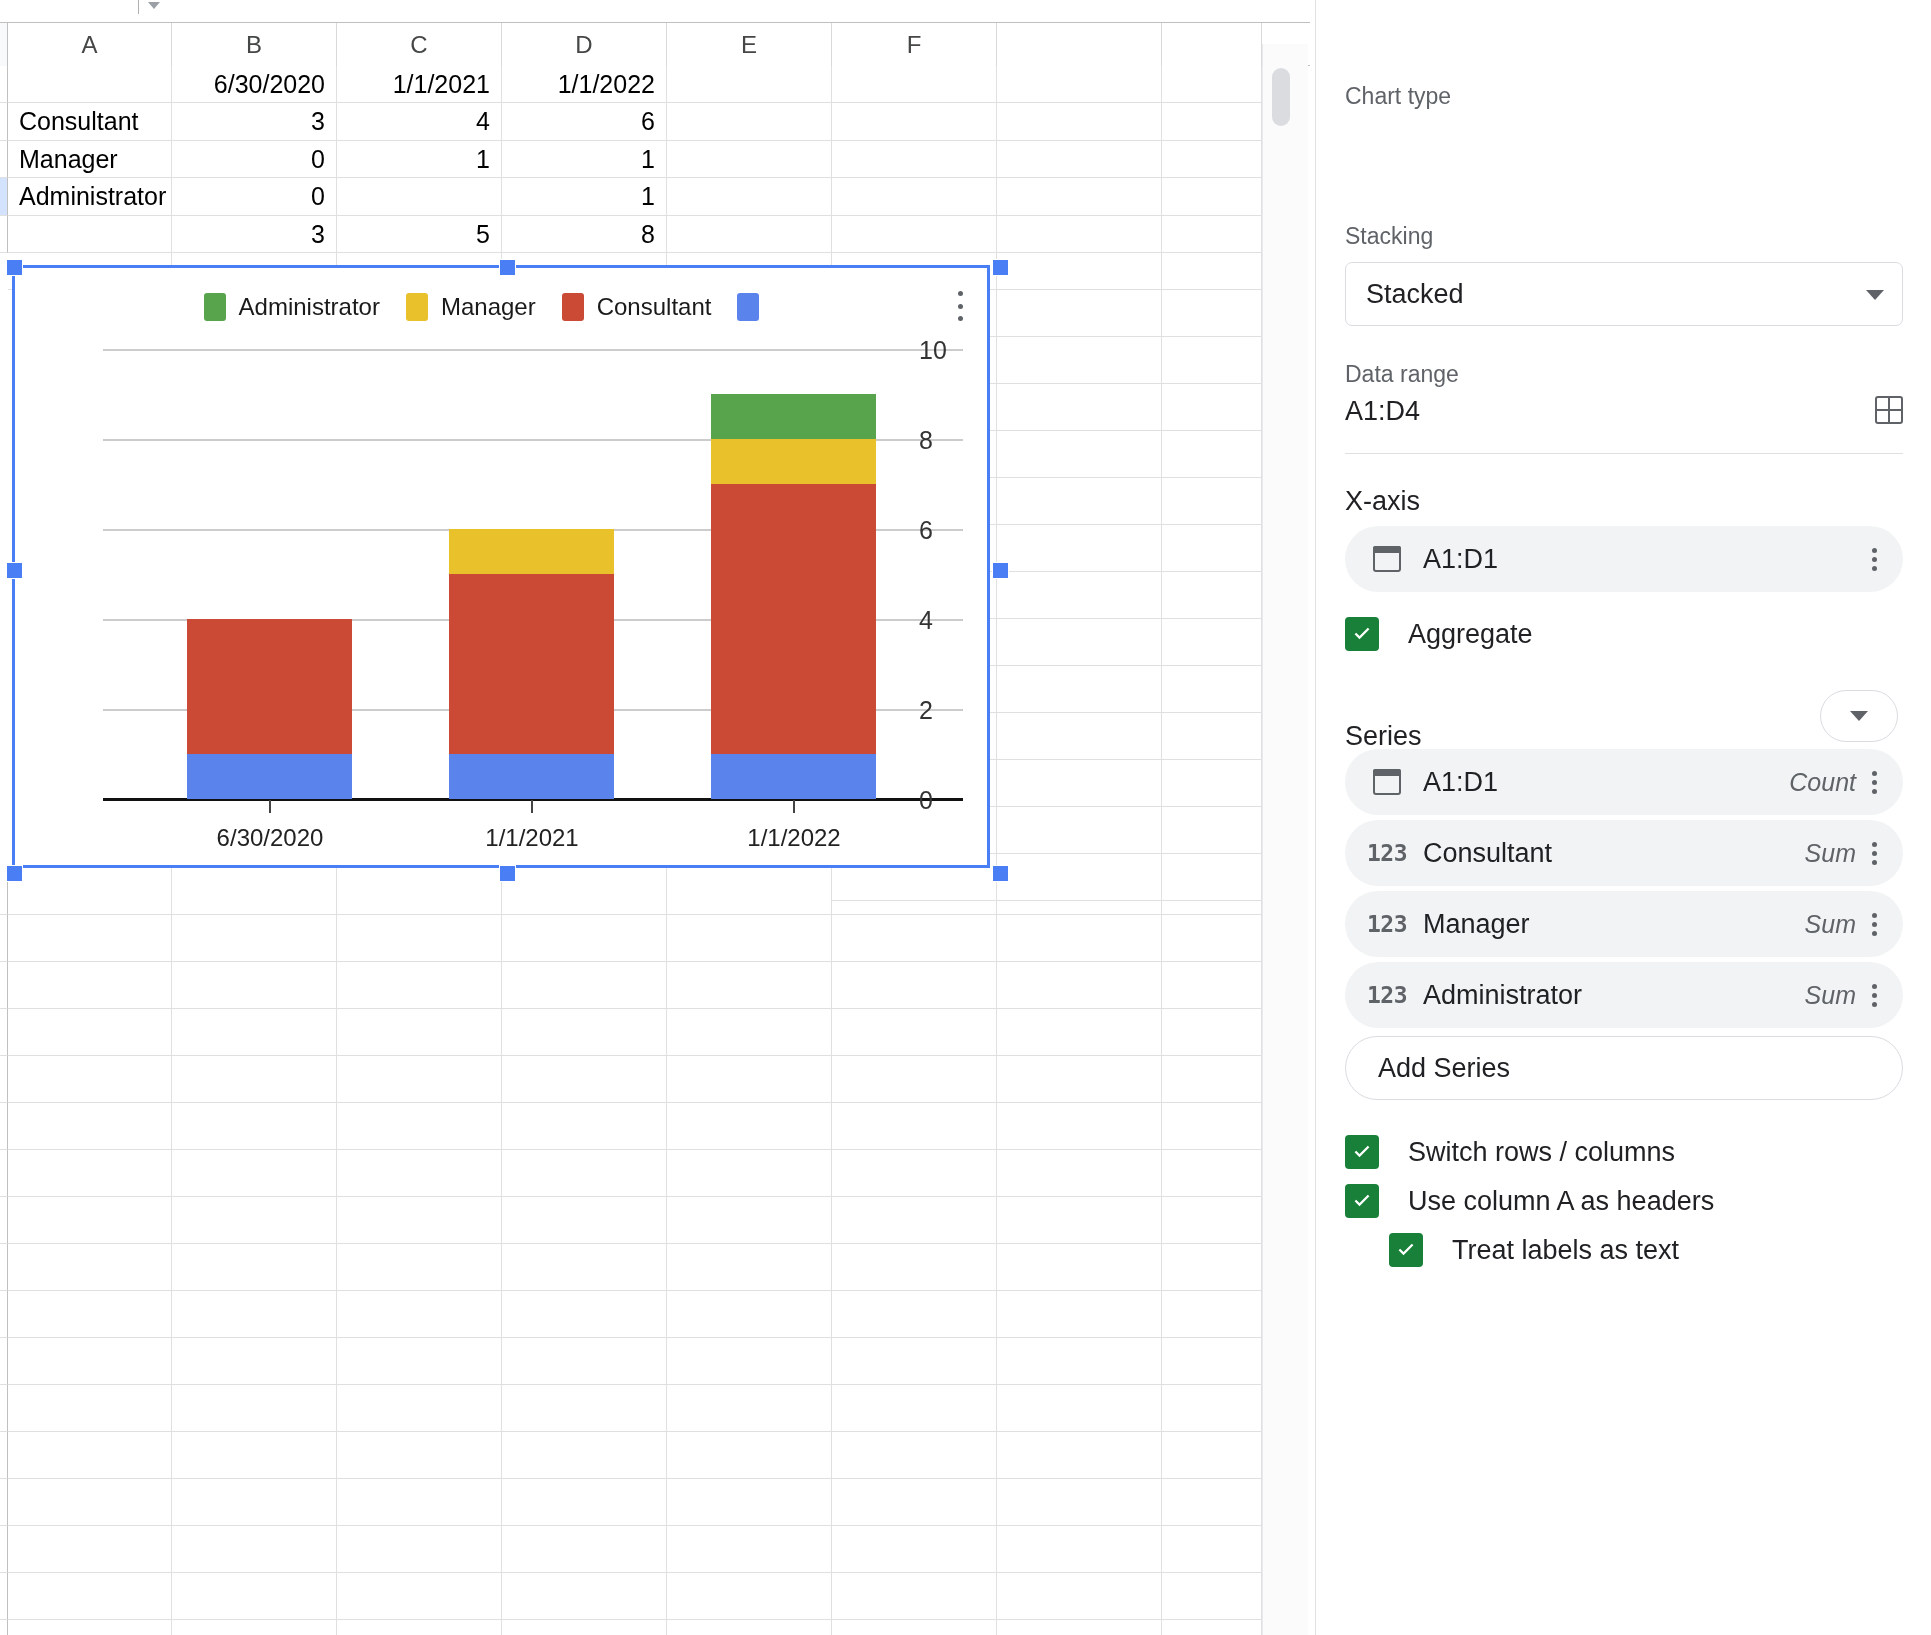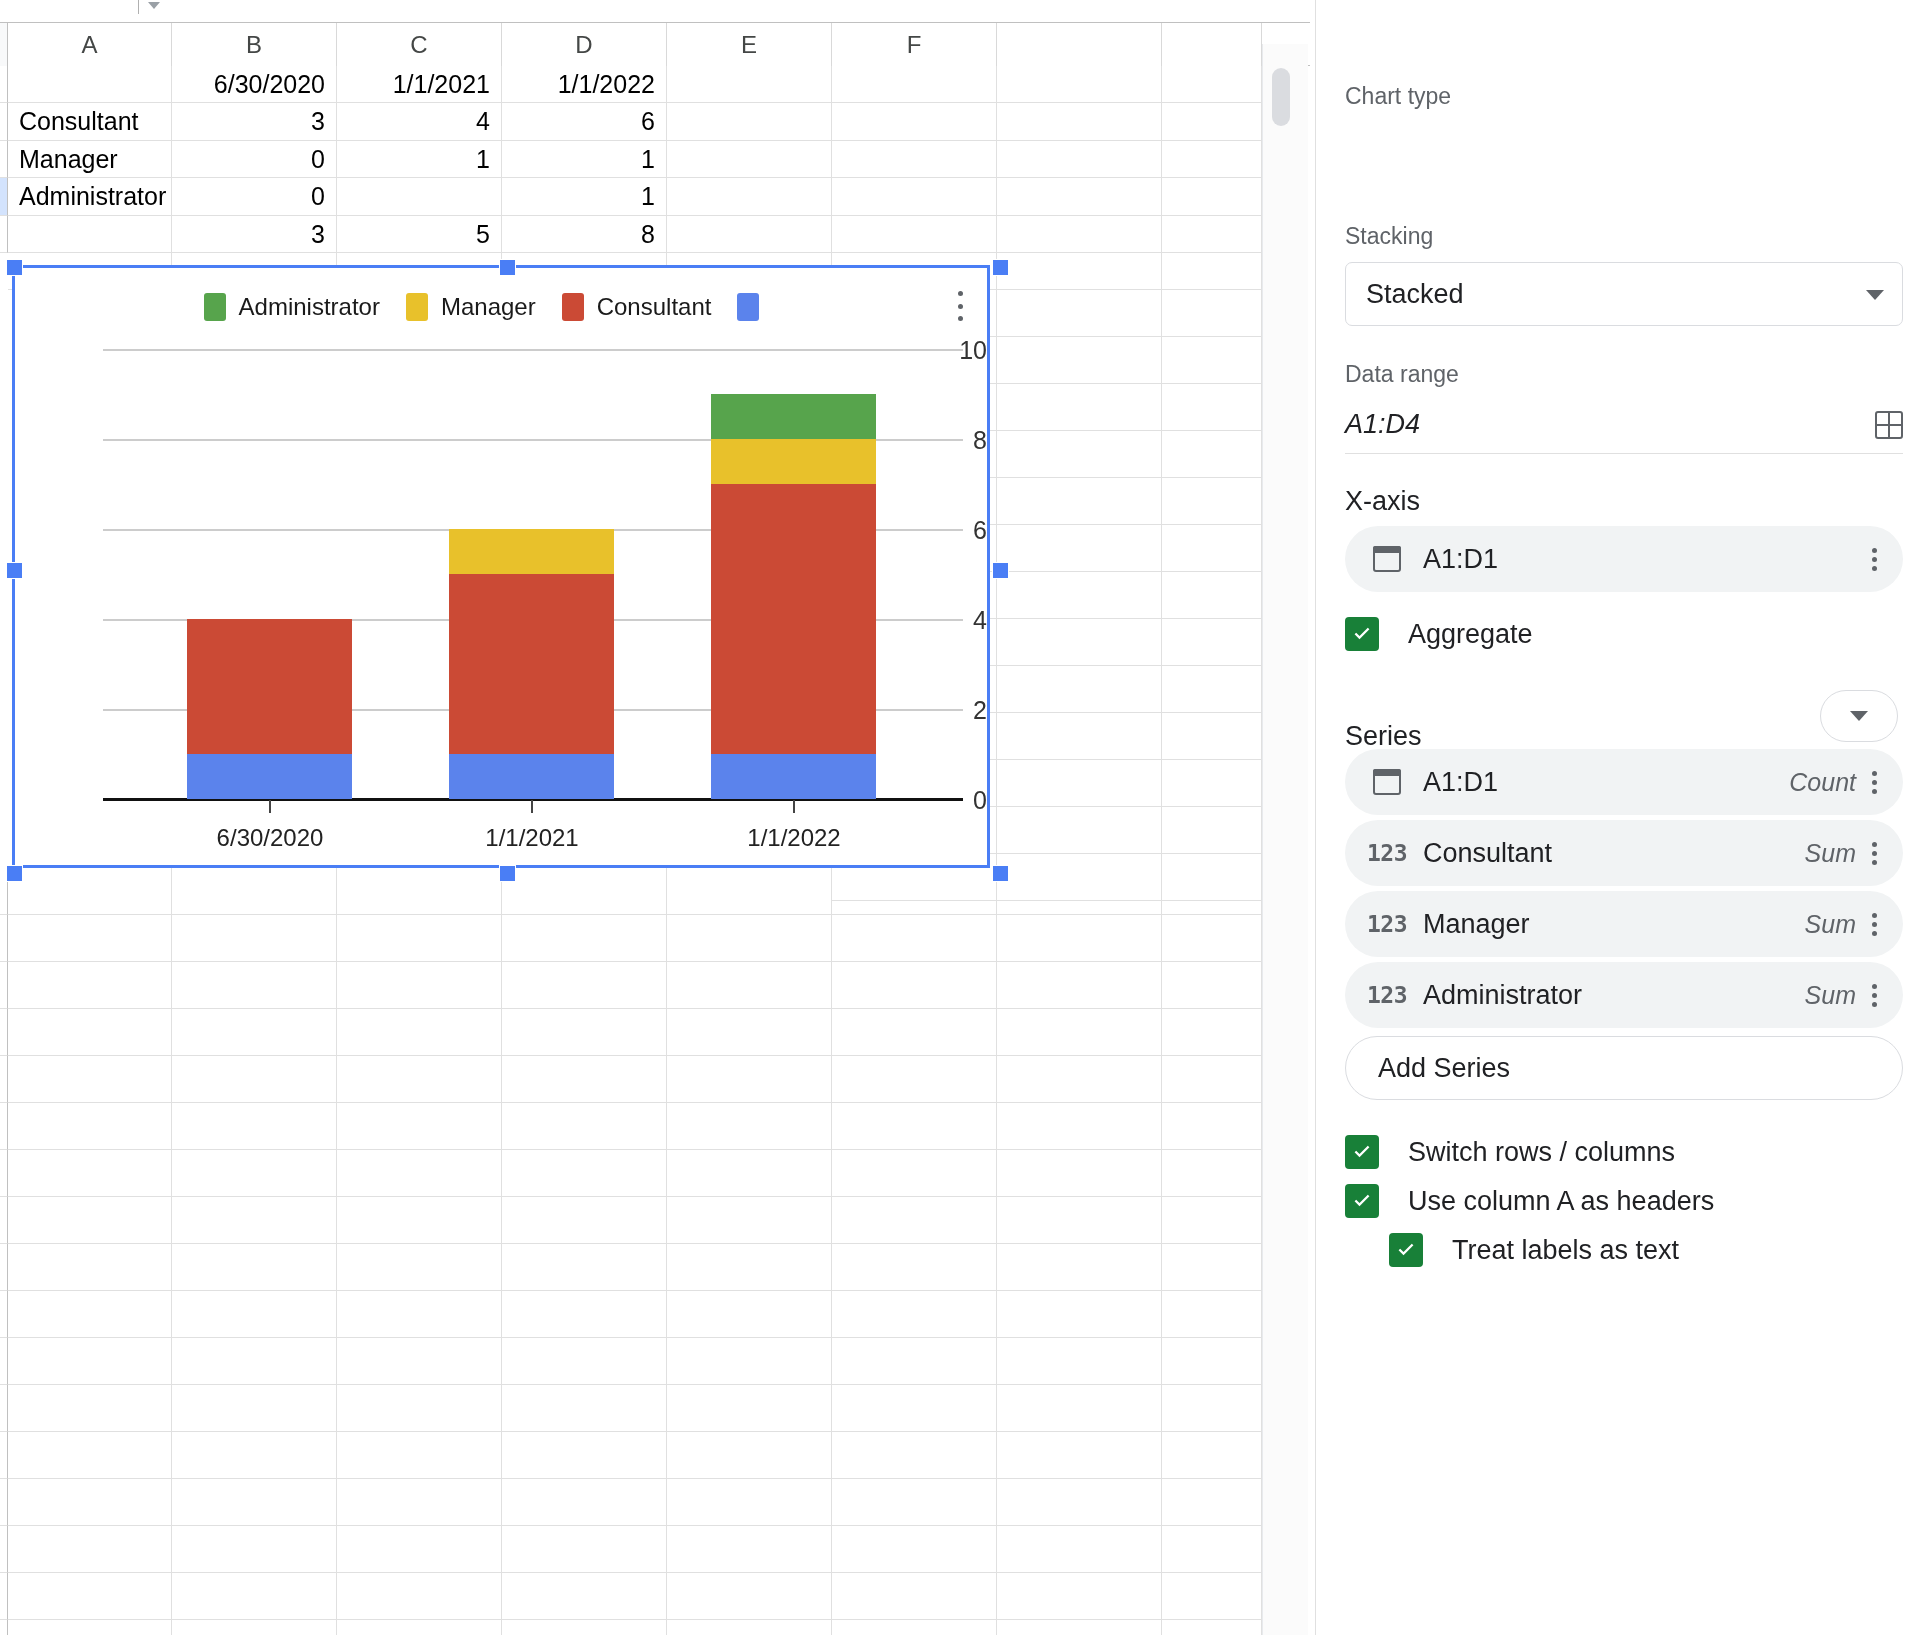--- a/index.html
+++ b/index.html
@@ -116,21 +116,21 @@
   }
   .legend-item { display: flex; align-items: center; margin-right: 26px; }
   .legend-swatch { width: 22px; height: 28px; border-radius: 3px; margin-right: 13px; }
   .legend-label { font-size: 24px; color: #1a1a1a; }
 
   #plot {
     position: absolute; left: 0; top: 68px; width: 972px; height: 530px;
   }
   .ylabel {
     position: absolute; right: 0; font-size: 25px; color: #333;
-    text-align: right; transform: translateY(-50%);
+    text-align: left; transform: translateY(-50%);
   }
   .gridline {
     position: absolute; left: 88px; width: 860px; height: 2px; background: #cccccc;
   }
   .axisline {
     position: absolute; left: 88px; width: 860px; height: 3px; background: #111;
   }
   .bar-seg { position: absolute; }
   .tick-mark { position: absolute; width: 2px; height: 13px; background: #444; }
   .xlabel {
@@ -178,21 +178,21 @@
     border-top: 10px solid #5f6368;
   }
   .bar-icon {
     display: inline-flex; align-items: flex-end; gap: 3px; height: 26px; margin-right: 22px;
   }
   .bar-icon span { display:block; width: 6px; background: #5f6368; }
 
   .range-field {
     position: absolute; left: 29px; width: 558px; height: 58px;
     border-bottom: 1px solid #e0e0e0;
-    display: flex; align-items: center; justify-content: space-between; font-style: italic;
+    display: flex; align-items: flex-start; justify-content: space-between;
   }
   .range-val { font-size: 27px; color: #202124; }
   .grid-icon {
     width: 28px; height: 28px; border: 2px solid #5f6368; border-radius: 3px;
     position: relative;
   }
   .grid-icon::before { content:""; position:absolute; left:0; top: 11px; width: 24px; height: 2px; background:#5f6368; }
   .grid-icon::after  { content:""; position:absolute; top:0; left: 11px; height: 24px; width: 2px; background:#5f6368; }
 
   .chip {

